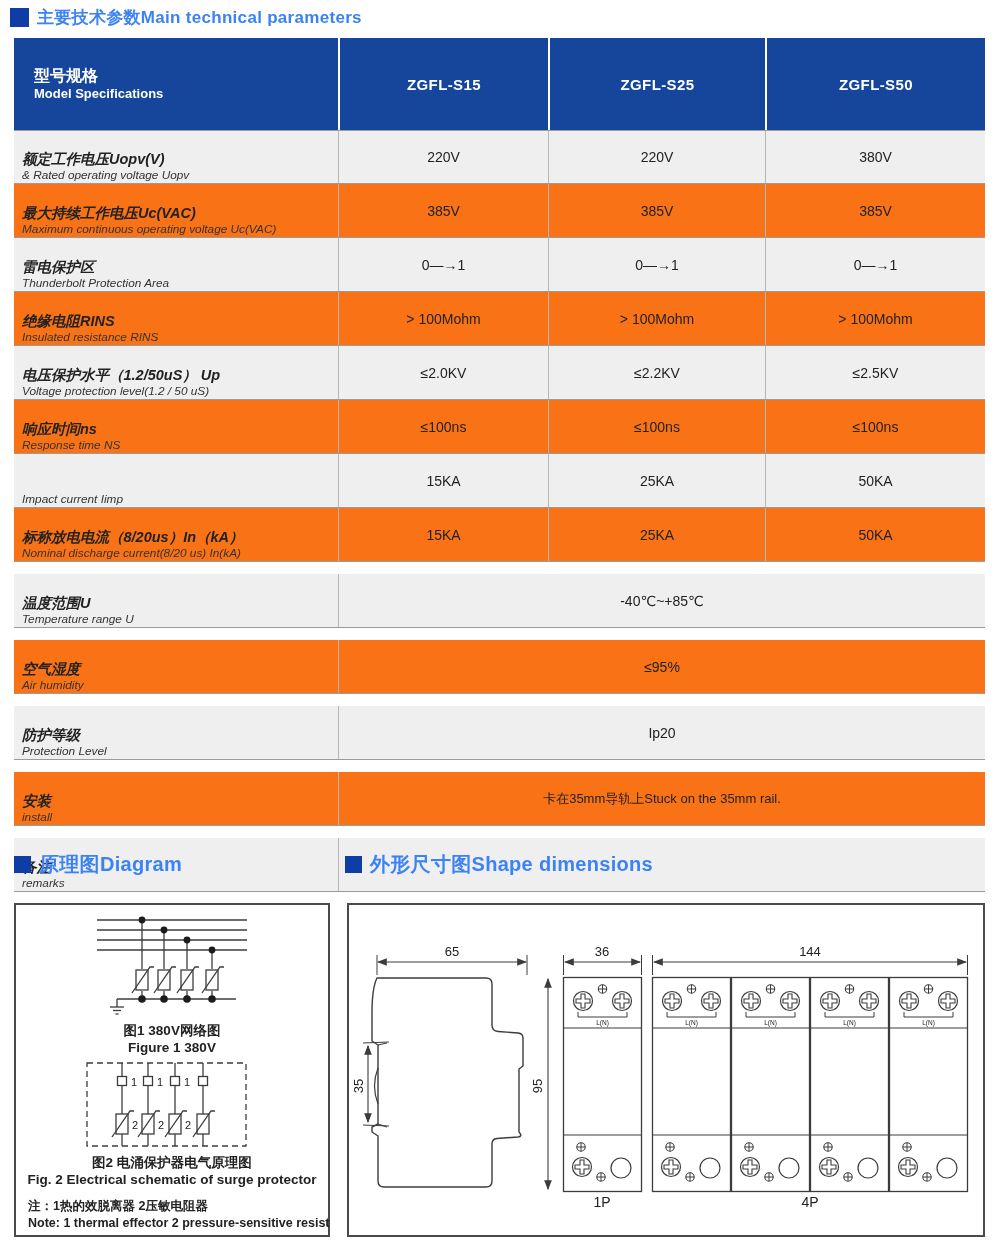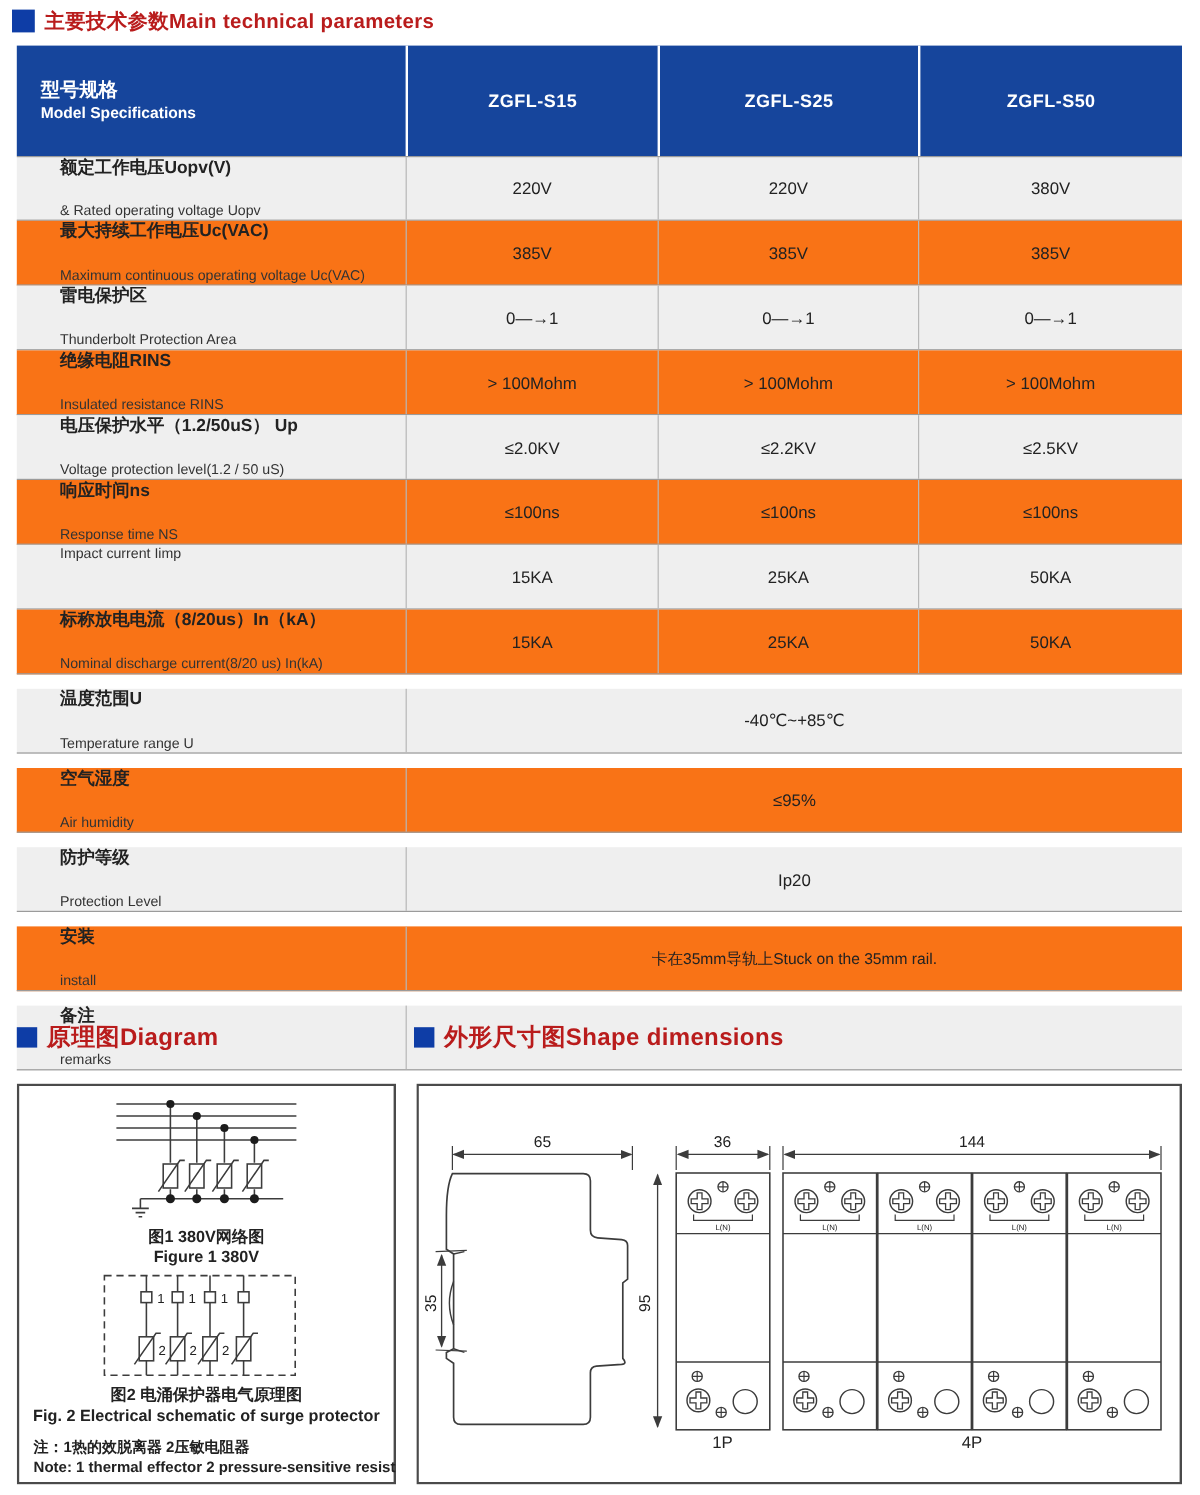--- a/index.html
+++ b/index.html
@@ -4,21 +4,21 @@
 <style>
   * { margin:0; padding:0; box-sizing:border-box; }
   html,body { background:#ffffff; }
   body {
     position:relative; width:1000px; height:1246px;
     font-family:"Liberation Sans","DejaVu Sans",sans-serif;
     color:#2b2b2b; overflow:hidden;
   }
   .sec-title { position:absolute; display:flex; align-items:center; gap:8px; }
   .sec-title .sq { width:19px; height:19px; background:#0e3da6; flex:0 0 auto; }
-  .sec-title .txt { font-size:17px; font-weight:700; color:#b91c1c; letter-spacing:.3px; }
+  .sec-title .txt { font-size:17px; font-weight:700; color:#3b82f6; letter-spacing:.3px; }
   .sec-title.small .sq { width:17px; height:17px; }
   .sec-title.small .txt { font-size:20px; }
 
   
   .spec-table { position:absolute; left:14px; top:38px; width:971px; }
   .thead {
     display:grid; grid-template-columns:324px 210px 217px 220px;
     height:92px; background:#16459c; color:#ffffff;
   }
   .hlab { display:flex; flex-direction:column; justify-content:center; padding-left:20px; }
@@ -28,21 +28,21 @@
     display:flex; align-items:center; justify-content:center;
     font-size:15px; font-weight:700; border-left:2px solid #ffffff; letter-spacing:.4px;
   }
   .row {
     display:grid; grid-template-columns:324px 210px 217px 220px;
     height:54px; border-bottom:1px solid #9b9b9b; background:#f97316;
   }
   .row.first { border-top:1px solid #9b9b9b; }
   .row.g { background:#efefef; }
   .row.merged { grid-template-columns:324px 647px;margin-top:12px; }
-  .lab { display:flex; flex-direction:column; justify-content:space-between; padding-left:36px; }
+  .lab { display:flex; flex-direction:column; justify-content:flex-end; padding-left:8px;font-style:italic; }
   .lab .zh { font-size:14.5px; font-weight:700; color:#222; line-height:1.25; }
   .lab .en { font-size:11.8px; font-weight:400; color:#333; line-height:1.25; }
   .val {
     display:flex; align-items:center; justify-content:center;
     font-size:14px; color:#222; border-left:1px solid #b7b7b7; text-align:center;
   }
   .val.two { line-height:1.5; font-size:13px; }
 
   
   .diag { position:absolute; top:903px; }

